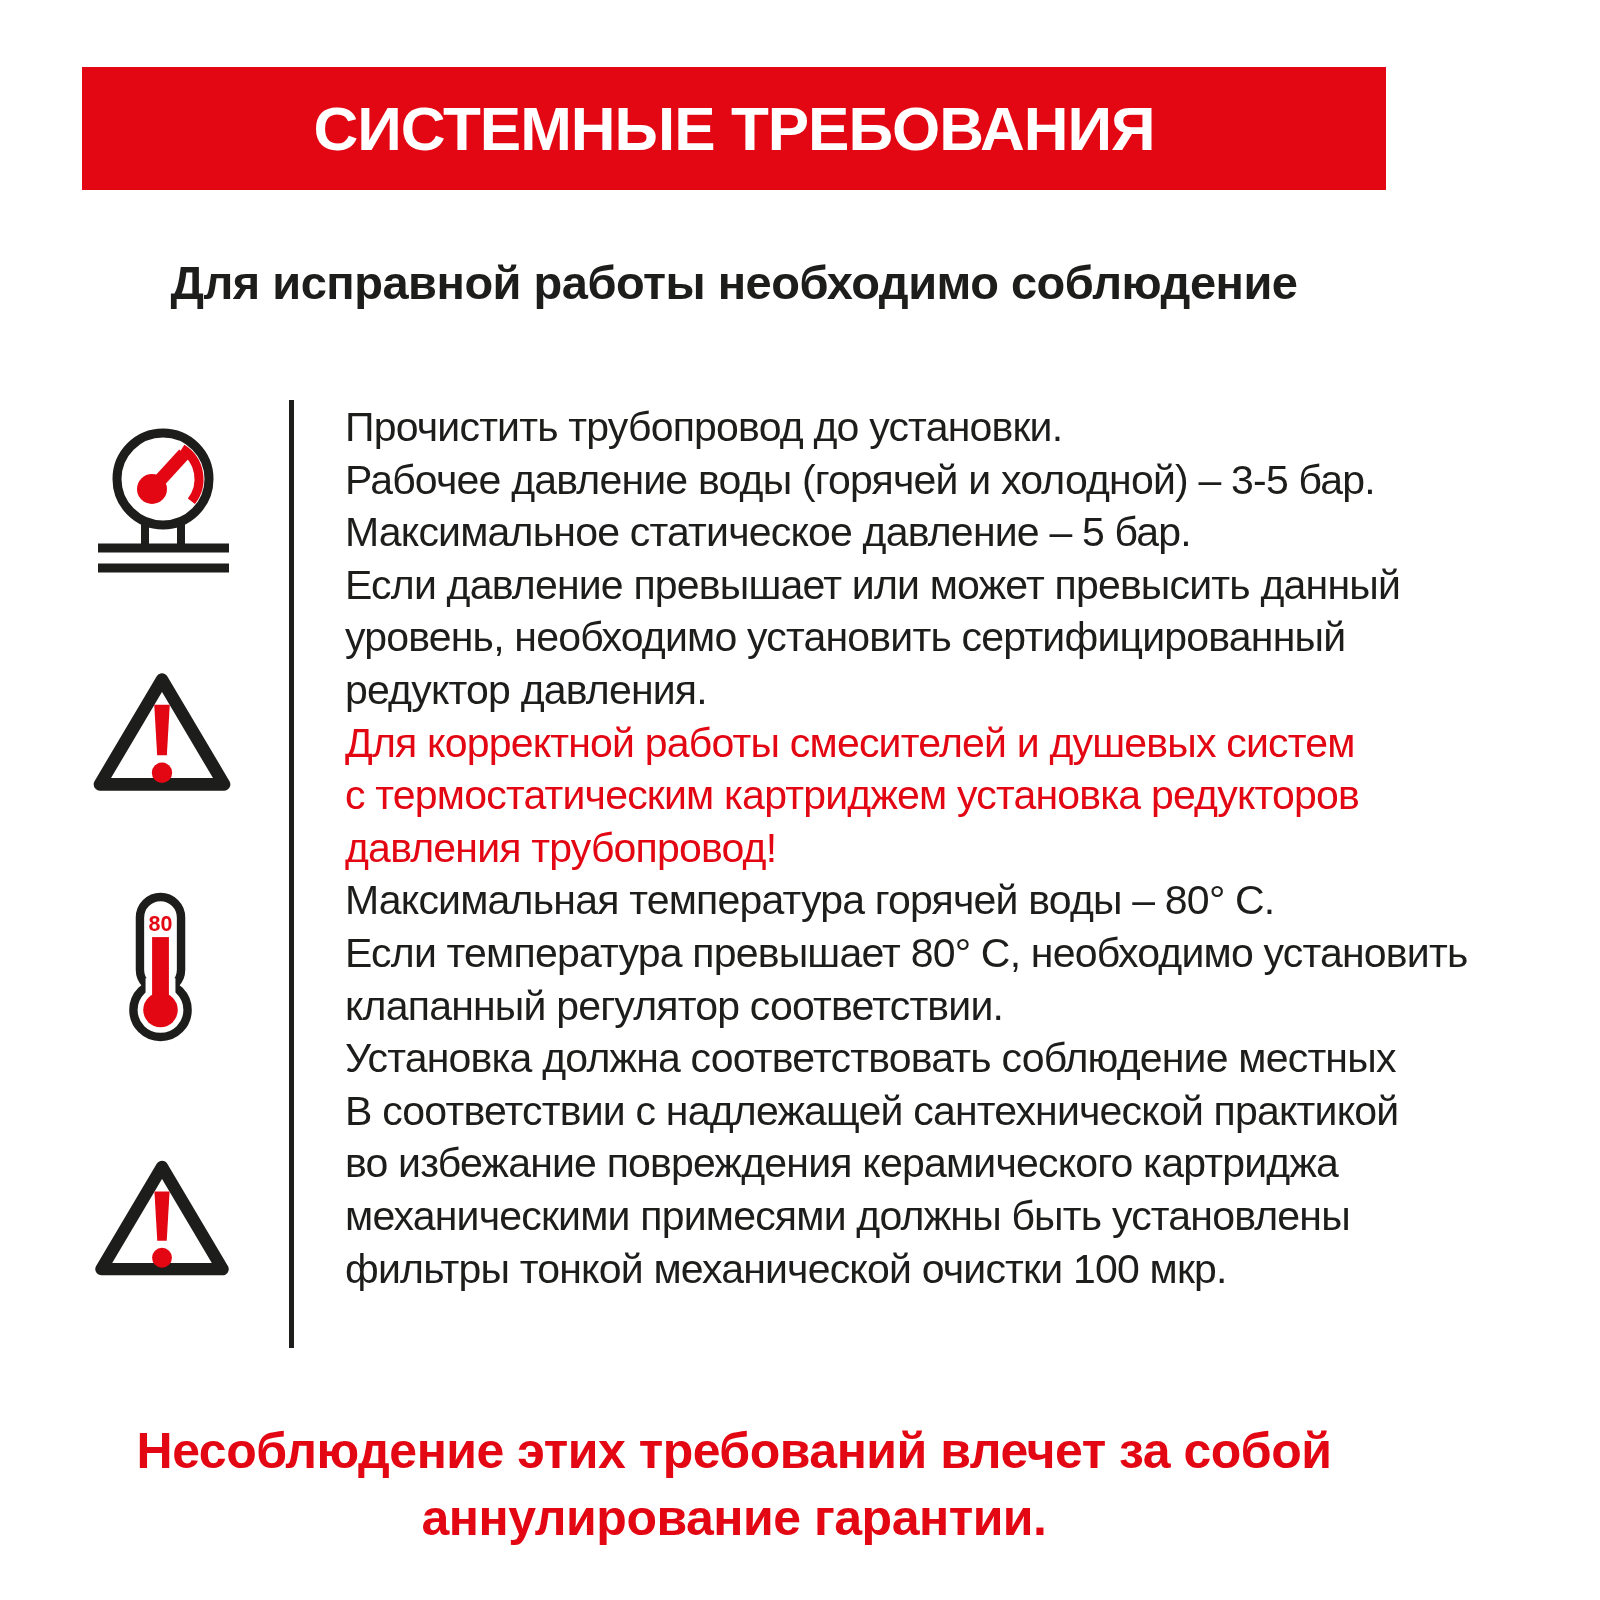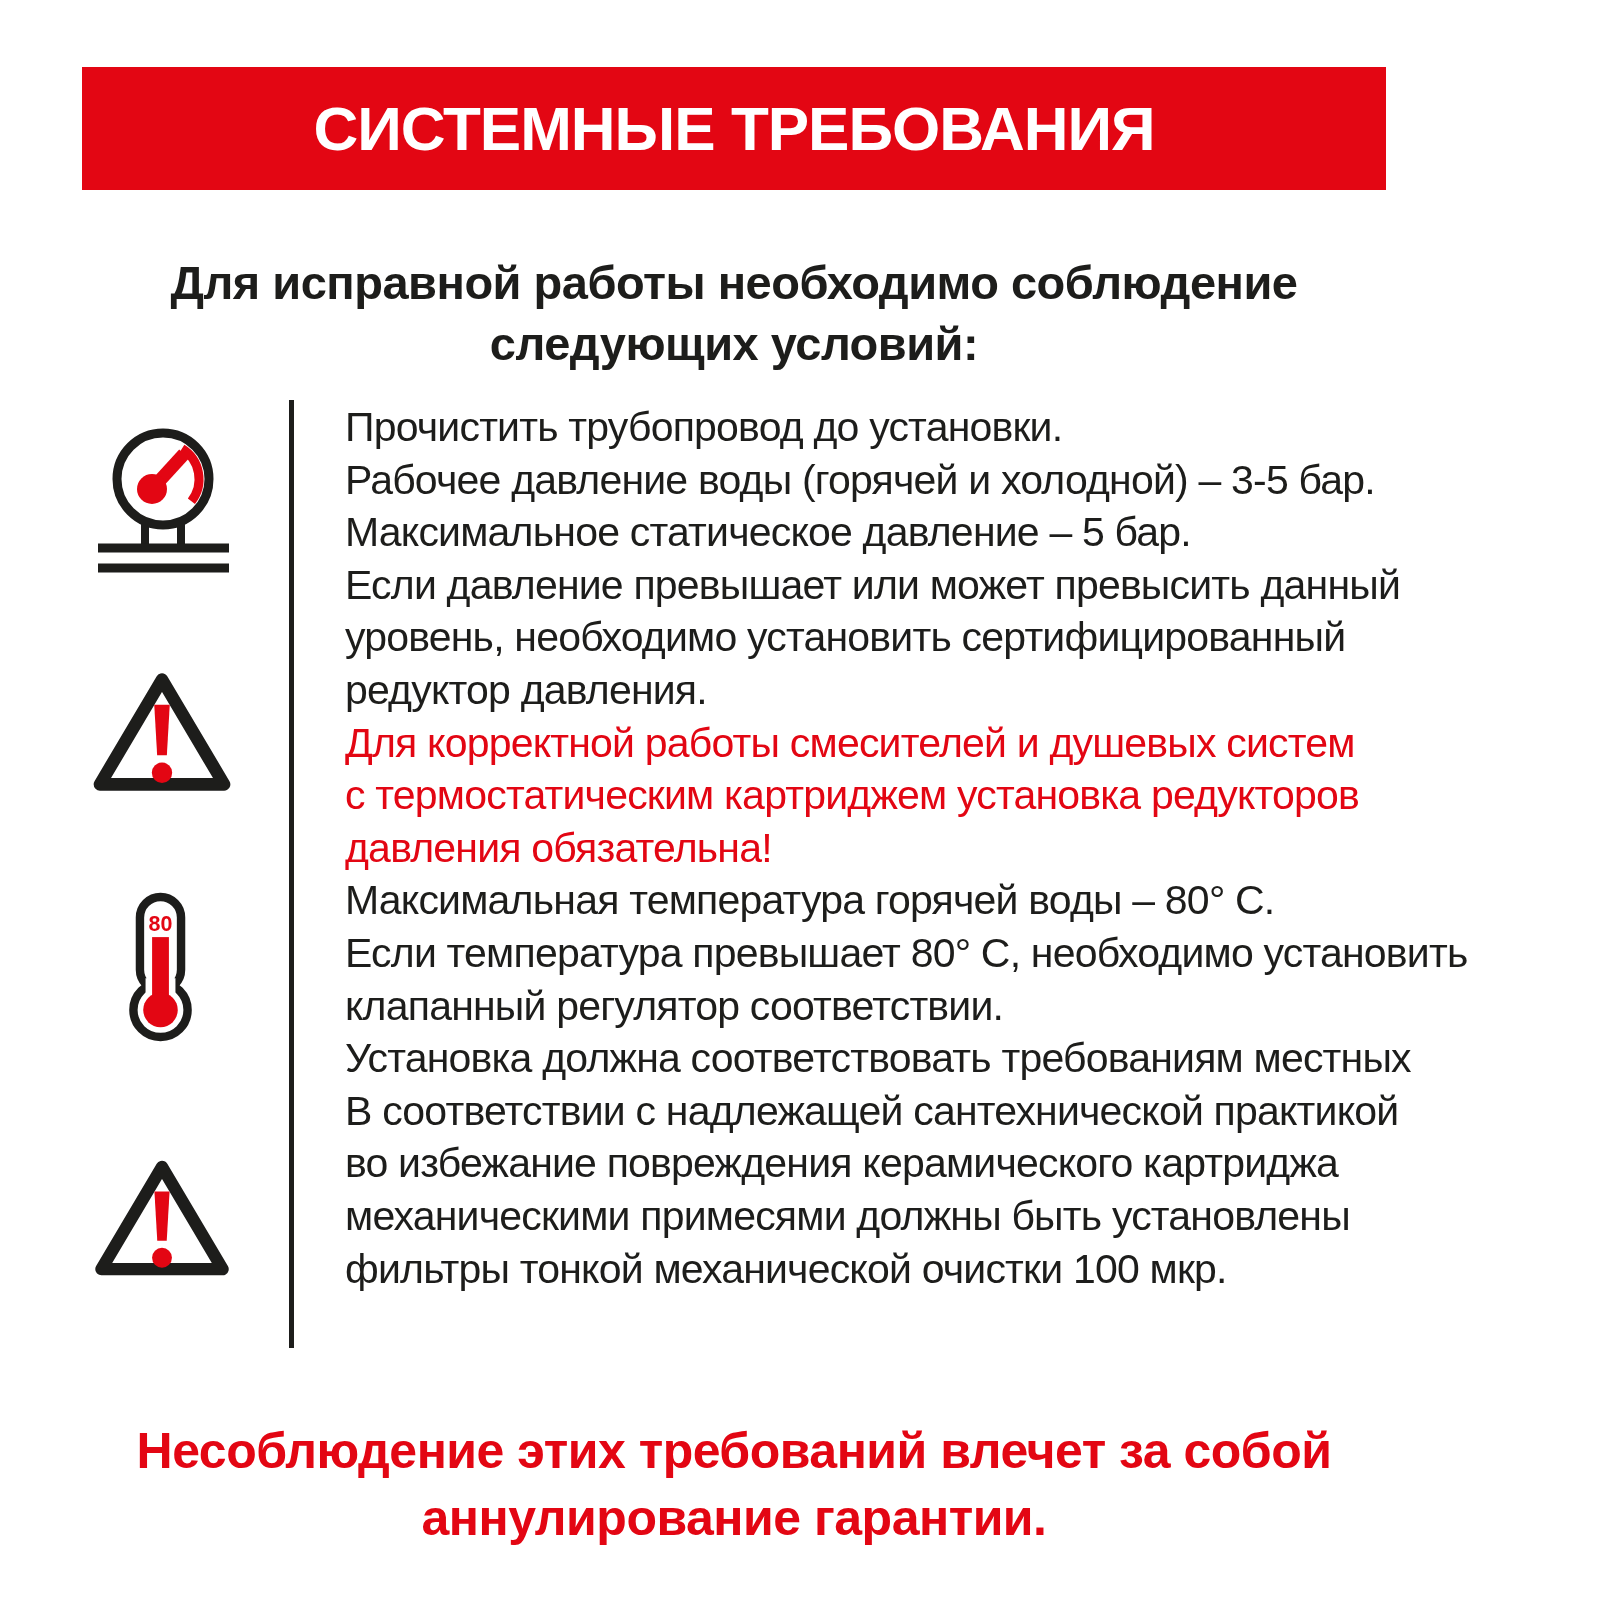--- a/index.html
+++ b/index.html
@@ -46,21 +46,20 @@
 <body>
 
 <div class="page">
 
   <header class="banner">
     <h1>СИСТЕМНЫЕ ТРЕБОВАНИЯ</h1>
   </header>
 
   <p class="intro">
     <span>Для исправной работы необходимо соблюдение</span><br>
-    <span>следующих условий:</span>
   </p>
 
   <svg class="icon icon-gauge" width="135" height="150" viewBox="0 0 135 150" aria-hidden="true">
     <circle class="ink-stroke" cx="67" cy="55" r="46" stroke-width="9"></circle>
     <path class="accent-stroke" d="M86 24.5 A36 36 0 0 1 95.4 77.2" stroke-width="9"></path>
     <line class="accent-stroke" x1="56" y1="65" x2="88" y2="30" stroke-width="13"></line>
     <circle class="accent-fill" cx="56" cy="65" r="15"></circle>
     <line class="ink-stroke" x1="49" y1="100" x2="49" y2="121" stroke-width="8"></line>
     <line class="ink-stroke" x1="85" y1="100" x2="85" y2="121" stroke-width="8"></line>
     <line class="ink-stroke" x1="2" y1="124" x2="133" y2="124" stroke-width="9"></line>
@@ -92,25 +91,25 @@
 
   <div class="text-col">
     <div class="line">Прочистить трубопровод до установки.</div>
     <div class="line">Рабочее давление воды (горячей и холодной) – 3-5 бар.</div>
     <div class="line">Максимальное статическое давление – 5 бар.</div>
     <div class="line">Если давление превышает или может превысить данный</div>
     <div class="line">уровень, необходимо установить сертифицированный</div>
     <div class="line">редуктор давления.</div>
     <div class="line red">Для корректной работы смесителей и душевых систем</div>
     <div class="line red">с термостатическим картриджем установка редукторов</div>
-    <div class="line red">давления обязательна!</div>
+    <div class="line red">давления трубопровод!</div>
     <div class="line">Максимальная температура горячей воды – 80° C.</div>
     <div class="line">Если температура превышает 80° C, необходимо установить</div>
     <div class="line">клапанный регулятор соответствии.</div>
-    <div class="line">Установка должна соответствовать требованиям местных</div>
+    <div class="line">Установка должна соответствовать соблюдение местных</div>
     <div class="line">В соответствии с надлежащей сантехнической практикой</div>
     <div class="line">во избежание повреждения керамического картриджа</div>
     <div class="line">механическими примесями должны быть установлены</div>
     <div class="line">фильтры тонкой механической очистки 100 мкр.</div>
   </div>
 
   <p class="footer">
     <span>Несоблюдение этих требований влечет за собой</span><br>
     <span>аннулирование гарантии.</span>
   </p>

